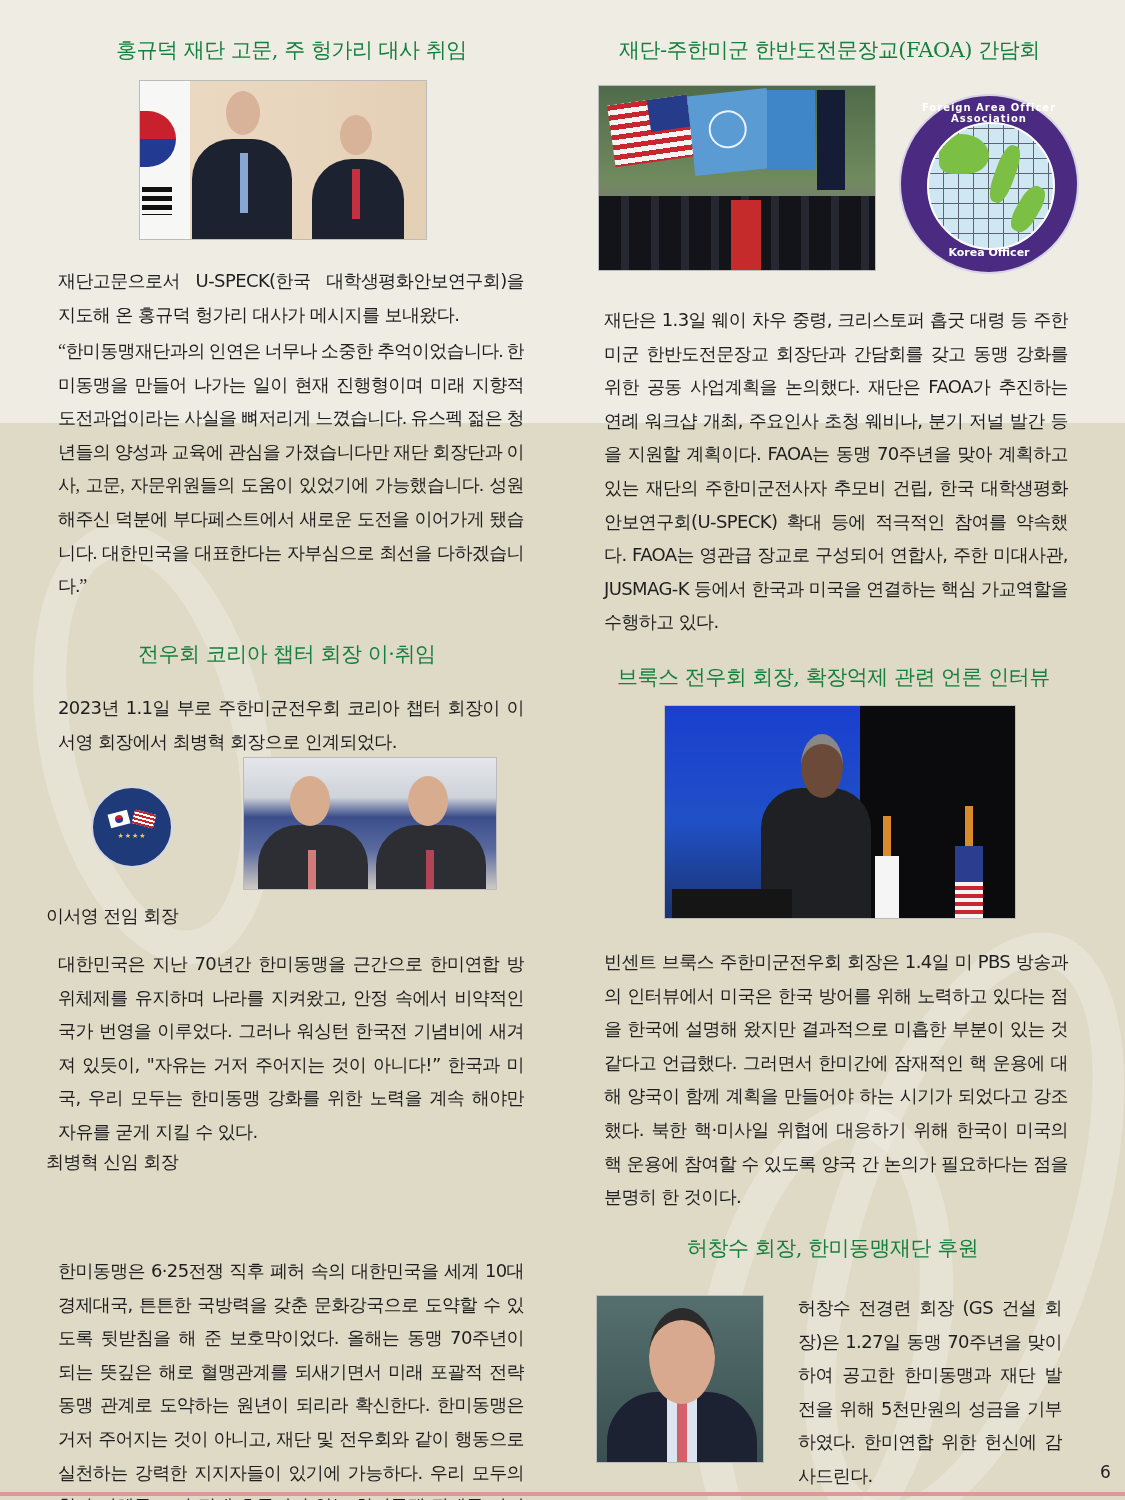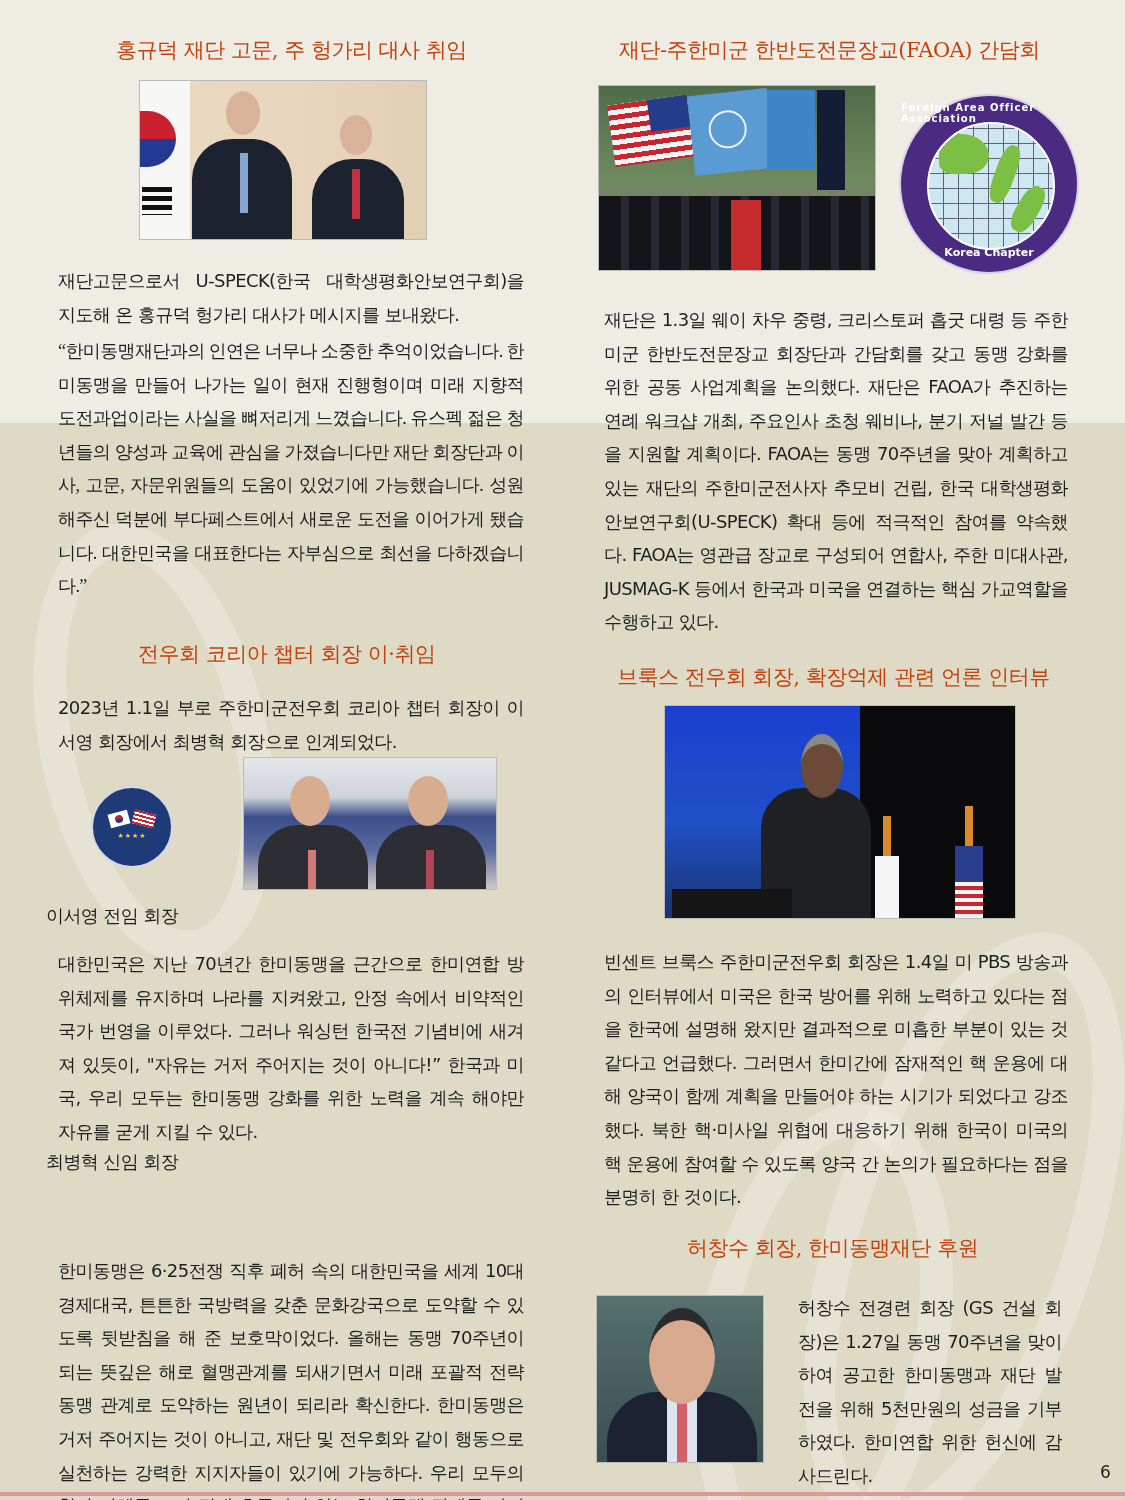--- a/index.html
+++ b/index.html
@@ -11,21 +11,21 @@
   }
   .bg-top { position: absolute; left: 0; top: 0; width: 1125px; height: 423px; background: #eeece3; }
   .bg-swirl { position: absolute; border-radius: 50%; border: 34px solid rgba(240,238,228,0.45); }
   .bg-swirl.s1 { left: 40px; top: 520px; width: 160px; height: 380px; transform: rotate(-12deg); }
   .bg-swirl.s2 { left: 830px; top: 920px; width: 200px; height: 560px; transform: rotate(18deg); }
   .bg-swirl.s3 { left: 700px; top: 1100px; width: 180px; height: 420px; transform: rotate(10deg); }
   .bottom-rule { position: absolute; left: 0; top: 1492px; width: 1125px; height: 4px; background: #d99a9a; }
   .page-number { position: absolute; left: 1100px; top: 1462px; font-size: 17px; color: #222; }
 
   .title {
-    position: absolute; color: #c2410c; font-size: 21px; white-space: nowrap;
+    position: absolute; color: #15803d; font-size: 21px; white-space: nowrap;
     font-family: "DejaVu Serif", "Liberation Serif", serif;
     letter-spacing: -0.5px;
   }
   .para {
     position: absolute; font-size: 18px; line-height: 33.6px; text-align: justify;
     letter-spacing: -0.6px;
   }
   .para p { margin: 12px; }
   .photo { position: absolute; overflow: hidden; border: 1px solid #bbb; }
   .label { position: absolute; font-size: 18px; letter-spacing: -0.6px; }
@@ -55,21 +55,21 @@
   .ph2 .troops { position: absolute; left: 0; bottom: 0; width: 276px; height: 74px; background: repeating-linear-gradient(90deg, #12141a 0 22px, #252830 22px 30px); }
   .ph2 .red { position: absolute; left: 132px; bottom: 0; width: 30px; height: 70px; background: #c62b2b; }
 
   
   .faoa { position: absolute; left: 899px; top: 94px; width: 176px; height: 176px; border-radius: 50%; background: #4b2b82; border: 2px solid #d7d3e6; }
   .faoa .globe { position: absolute; left: 26px; top: 26px; width: 124px; height: 124px; border-radius: 50%;
     background: repeating-linear-gradient(0deg, transparent 0 14px, #5b6470 14px 15px), repeating-linear-gradient(90deg, transparent 0 14px, #5b6470 14px 15px), #cfe6f3; border: 2px solid #fff; overflow: hidden; }
   .faoa .land1 { position: absolute; left: 10px; top: 10px; width: 50px; height: 40px; background: #7cbf45; border-radius: 40% 60% 50% 30%; }
   .faoa .land2 { position: absolute; left: 66px; top: 20px; width: 20px; height: 60px; background: #7cbf45; border-radius: 40%; transform: rotate(20deg); }
   .faoa .land3 { position: absolute; left: 88px; top: 60px; width: 22px; height: 50px; background: #7cbf45; border-radius: 40%; transform: rotate(30deg); }
-  .faoa .ring-top { position: absolute; left: 0; top: 6px; width: 176px; text-align: left; color: #fff; font-size: 10px; font-weight: bold; letter-spacing: 1px; }
+  .faoa .ring-top { position: absolute; left: 0; top: 6px; width: 176px; text-align: center; color: #fff; font-size: 10px; font-weight: bold; letter-spacing: 1px; }
   .faoa .ring-bottom { position: absolute; left: 0; top: 150px; width: 176px; text-align: center; color: #fff; font-size: 11px; font-weight: bold; }
 
   
   .kdva { position: absolute; left: 91px; top: 786px; width: 78px; height: 78px; border-radius: 50%; background: #1f3a78; border: 2px solid #d8d8e2; }
   .kdva .f1 { position: absolute; left: 16px; top: 24px; width: 20px; height: 14px; background: #fff; transform: rotate(-15deg); }
   .kdva .f1::before { content: ""; position: absolute; left: 6px; top: 3px; width: 8px; height: 8px; border-radius: 50%; background: linear-gradient(180deg, #c8202d 50%, #233a93 50%); }
   .kdva .f2 { position: absolute; left: 40px; top: 24px; width: 22px; height: 14px; background: repeating-linear-gradient(180deg, #c7262e 0 2px, #fff 2px 4px); transform: rotate(15deg); }
   .kdva .stars { position: absolute; left: 0; top: 44px; width: 78px; text-align: center; color: #f0d04a; font-size: 7px; letter-spacing: 1px; }
 
   
@@ -143,21 +143,21 @@
   <div class="red"></div>
 </div>
 
 <div class="faoa">
   <div class="ring-top">Foreign Area Officer Association</div>
   <div class="globe">
     <div class="land1"></div>
     <div class="land2"></div>
     <div class="land3"></div>
   </div>
-  <div class="ring-bottom">Korea Chapter</div>
+  <div class="ring-bottom">Korea Officer</div>
 </div>
 
 <div class="para" style="left:592px; top:291px; width:488px;">
   <p>재단은 1.3일 웨이 차우 중령, 크리스토퍼 흡굿 대령 등 주한미군 한반도전문장교 회장단과 간담회를 갖고 동맹 강화를 위한 공동 사업계획을 논의했다. 재단은 FAOA가 추진하는 연례 워크샵 개최, 주요인사 초청 웨비나, 분기 저널 발간 등을 지원할 계획이다. FAOA는 동맹 70주년을 맞아 계획하고 있는 재단의 주한미군전사자 추모비 건립, 한국 대학생평화안보연구회(U-SPECK) 확대 등에 적극적인 참여를 약속했다. FAOA는 영관급 장교로 구성되어 연합사, 주한 미대사관, JUSMAG-K 등에서 한국과 미국을 연결하는 핵심 가교역할을 수행하고 있다.</p>
 </div>
 
 <div class="title" style="left:138px; top:640px;">전우회 코리아 챕터 회장 이·취임</div>
 
 <div class="para" style="left:46px; top:679px; width:490px;">
   <p>2023년 1.1일 부로 주한미군전우회 코리아 챕터 회장이 이서영 회장에서 최병혁 회장으로 인계되었다.</p>

